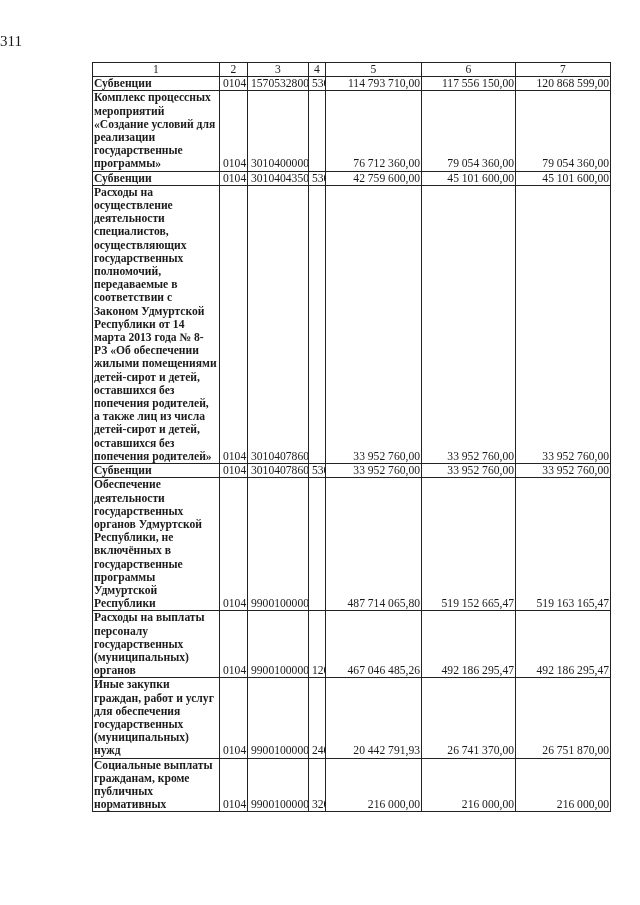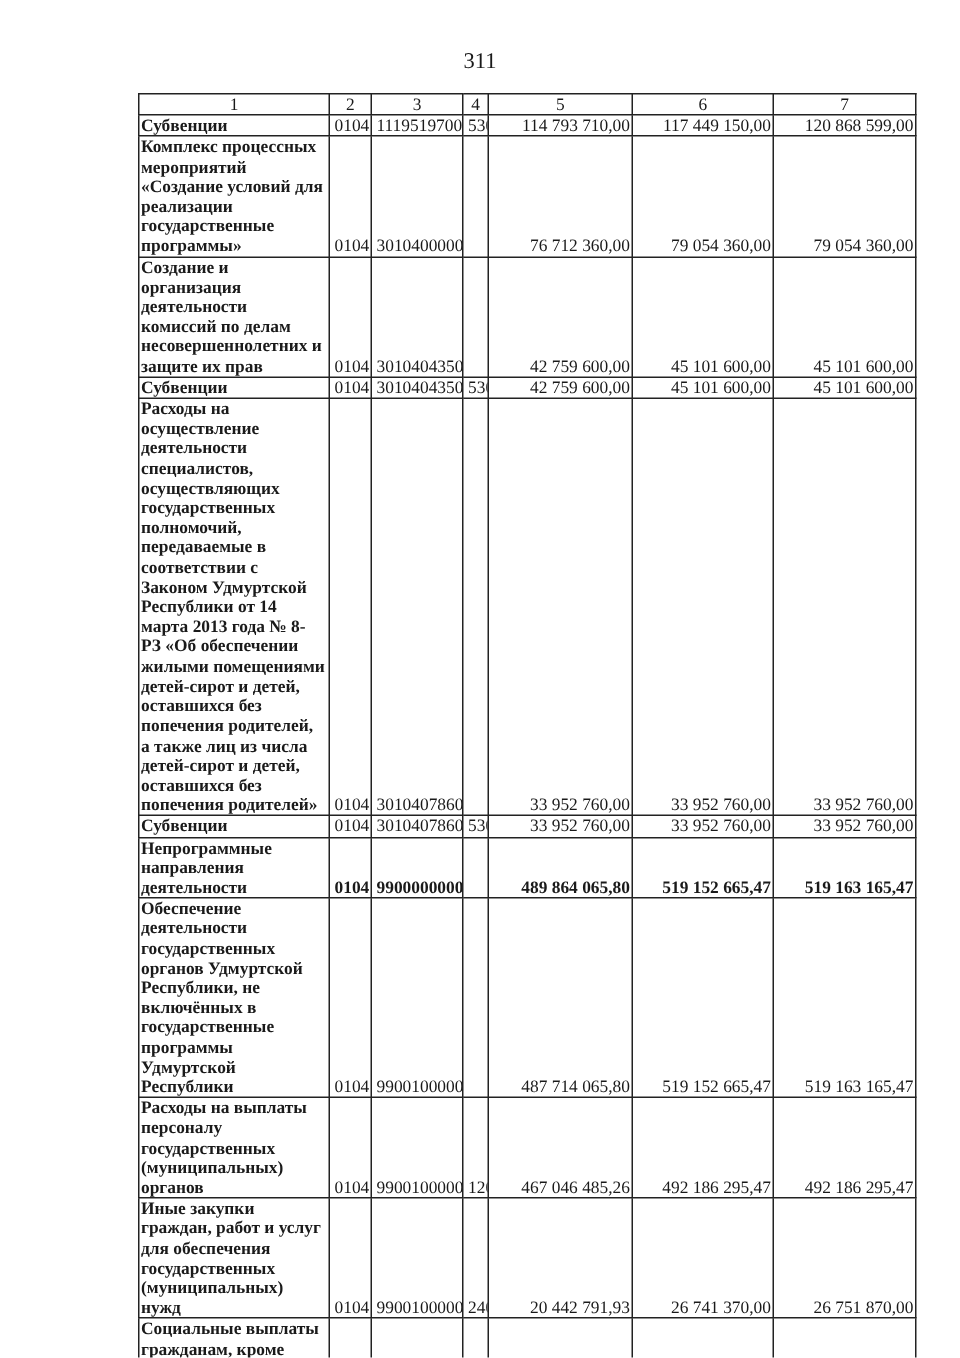--- a/index.html
+++ b/index.html
@@ -1,18 +1,18 @@
 <!DOCTYPE html>
 <html><head>
 <meta charset="utf-8">
 <style>
   html, body { margin: 0; padding: 0; background: #ffffff; }
   body { width: 640px; height: 905px; position: relative; overflow: hidden;
          font-family: "Liberation Serif", "DejaVu Serif", serif; color: #1a1a1a; }
-  .page-number { position: absolute; top: 33px; left: 0; width: 640px; text-align: center;
+  .page-number { position: absolute; top: 33px; left: 0; width: 640px; text-align: left;
                  font-size: 15px; }
   table.budget { position: absolute; top: 62px; left: 92px; border-collapse: collapse;
                  table-layout: fixed; width: 518px; font-size: 11.6px; line-height: 13.2px; }
   table.budget td, table.budget th { border: 1px solid #222; padding: 0 2px; vertical-align: bottom;
                  overflow: hidden; white-space: nowrap; }
   table.budget th { font-weight: normal; text-align: center; height: 13px; }
   table.budget td.name { white-space: normal; text-align: left; padding-left: 1px; font-weight: bold; }
   table.budget td.c2, table.budget td.c3, table.budget td.c4 { text-align: center; padding-left: 3px; }
   table.budget td.num { text-align: right; padding-right: 1px; }
   tr.bold td { font-weight: bold; }
@@ -42,43 +42,34 @@
       <th>4</th>
       <th>5</th>
       <th>6</th>
       <th>7</th>
     </tr>
   </thead>
   <tbody id="tbody">
       <tr>
         <td class="name">Субвенции</td>
         <td class="c2">0104</td>
-        <td class="c3">1119519700</td>
+        <td class="c3">1570532800</td>
         <td class="c4">530</td>
         <td class="num">114 793 710,00</td>
-        <td class="num">117 449 150,00</td>
+        <td class="num">117 556 150,00</td>
         <td class="num">120 868 599,00</td>
       </tr>
       <tr>
         <td class="name">Комплекс процессных мероприятий «Создание условий для реализации государственные программы»</td>
         <td class="c2">0104</td>
         <td class="c3">3010400000</td>
         <td class="c4"></td>
         <td class="num">76 712 360,00</td>
         <td class="num">79 054 360,00</td>
         <td class="num">79 054 360,00</td>
-      </tr>
-      <tr>
-        <td class="name">Создание и организация деятельности комиссий по делам несовершеннолетних и защите их прав</td>
-        <td class="c2">0104</td>
-        <td class="c3">3010404350</td>
-        <td class="c4"></td>
-        <td class="num">42 759 600,00</td>
-        <td class="num">45 101 600,00</td>
-        <td class="num">45 101 600,00</td>
       </tr>
       <tr>
         <td class="name">Субвенции</td>
         <td class="c2">0104</td>
         <td class="c3">3010404350</td>
         <td class="c4">530</td>
         <td class="num">42 759 600,00</td>
         <td class="num">45 101 600,00</td>
         <td class="num">45 101 600,00</td>
       </tr>
@@ -92,29 +83,20 @@
         <td class="num">33 952 760,00</td>
       </tr>
       <tr>
         <td class="name">Субвенции</td>
         <td class="c2">0104</td>
         <td class="c3">3010407860</td>
         <td class="c4">530</td>
         <td class="num">33 952 760,00</td>
         <td class="num">33 952 760,00</td>
         <td class="num">33 952 760,00</td>
-      </tr>
-      <tr class="bold">
-        <td class="name">Непрограммные направления деятельности</td>
-        <td class="c2">0104</td>
-        <td class="c3">9900000000</td>
-        <td class="c4"></td>
-        <td class="num">489 864 065,80</td>
-        <td class="num">519 152 665,47</td>
-        <td class="num">519 163 165,47</td>
       </tr>
       <tr>
         <td class="name">Обеспечение деятельности государственных органов Удмуртской Республики, не включённых в государственные программы Удмуртской Республики</td>
         <td class="c2">0104</td>
         <td class="c3">9900100000</td>
         <td class="c4"></td>
         <td class="num">487 714 065,80</td>
         <td class="num">519 152 665,47</td>
         <td class="num">519 163 165,47</td>
       </tr>

